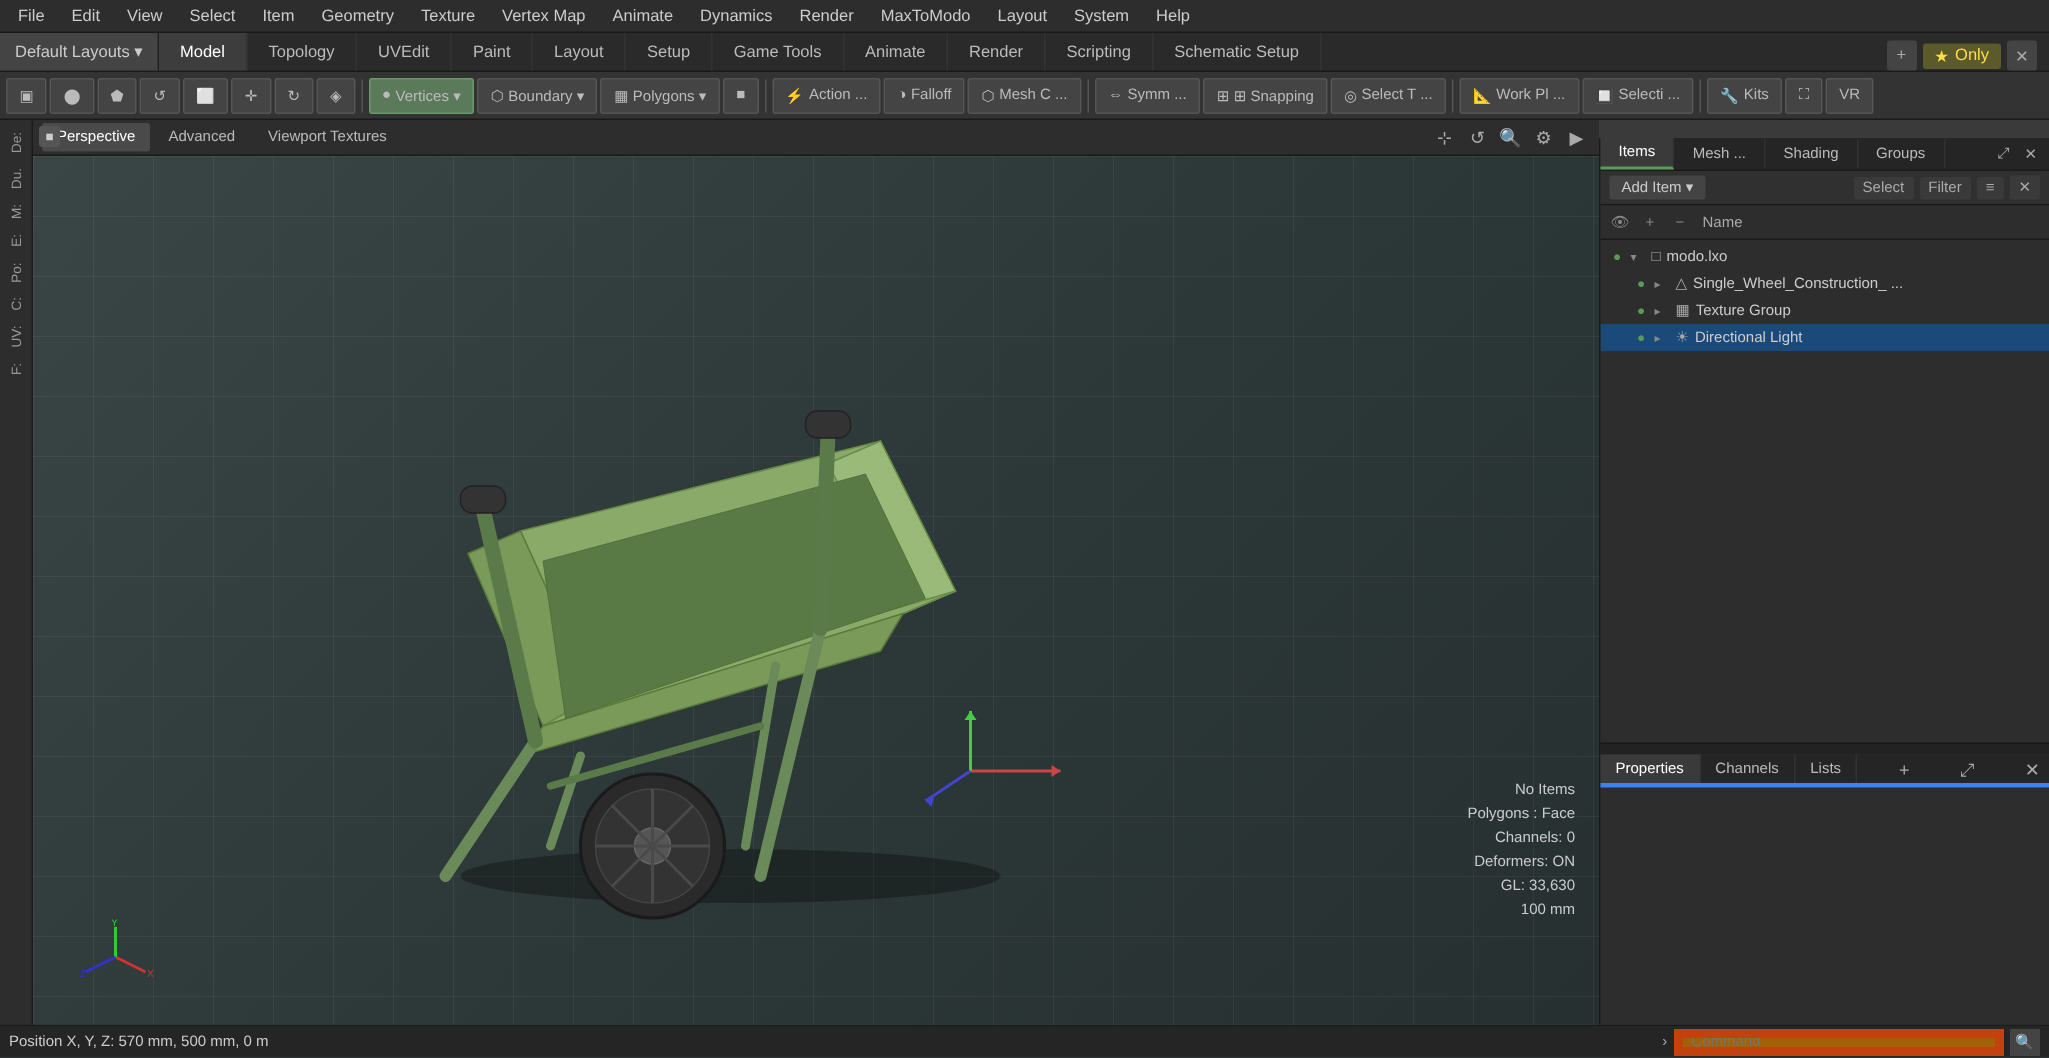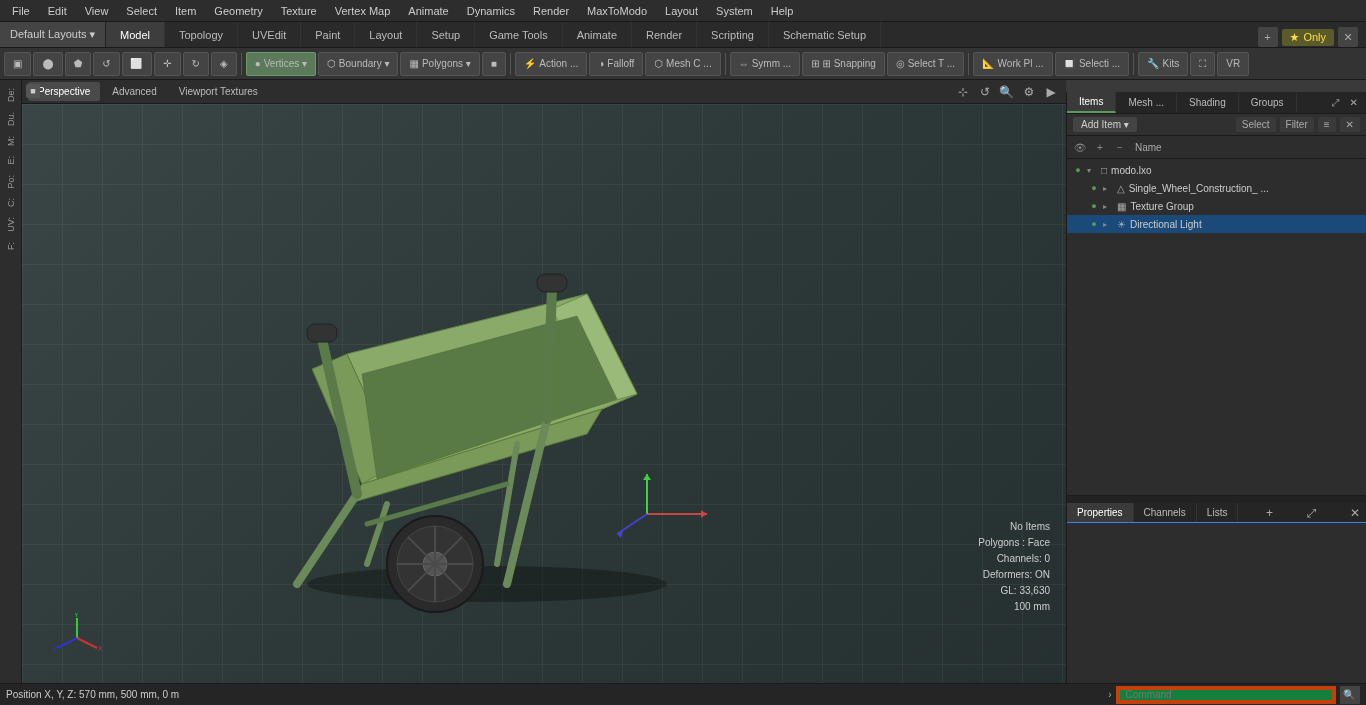--- a/index.html
+++ b/index.html
@@ -405,21 +405,21 @@
     
     #properties-panel {
       height: 180px;
       background: #2d2d2d;
       display: flex;
       flex-direction: column;
     }
     #properties-tabs {
       display: flex;
       background: #252525;
-      border-bottom: 1px solid #3b82f6;
+      border-bottom: 3px solid #3b82f6;
       align-items: center;
       text-align: right;
     }
     .prop-tab {
       padding: 4px 10px;
       color: #bbb;
       cursor: pointer;
       font-size: 10px;
       border-right: 1px solid #333;
     }
@@ -458,22 +458,22 @@
       margin-left: auto;
       display: flex;
       align-items: center;
       gap: 4px;
     }
     #command-arrow {
       color: #aaa;
       font-size: 10px;
     }
     #command-input {
-      background: #15803d;
-      border: 4px solid #c2410c;
+      background: #a16207;
+      border: 6px solid #c2410c;
       color: #ccc;
       padding: 2px 6px;
       font-size: 10px;
       width: 220px;
       height: 18px;
     }
     #command-search-btn {
       background: #444;
       color: #aaa;
       padding: 2px 4px;

